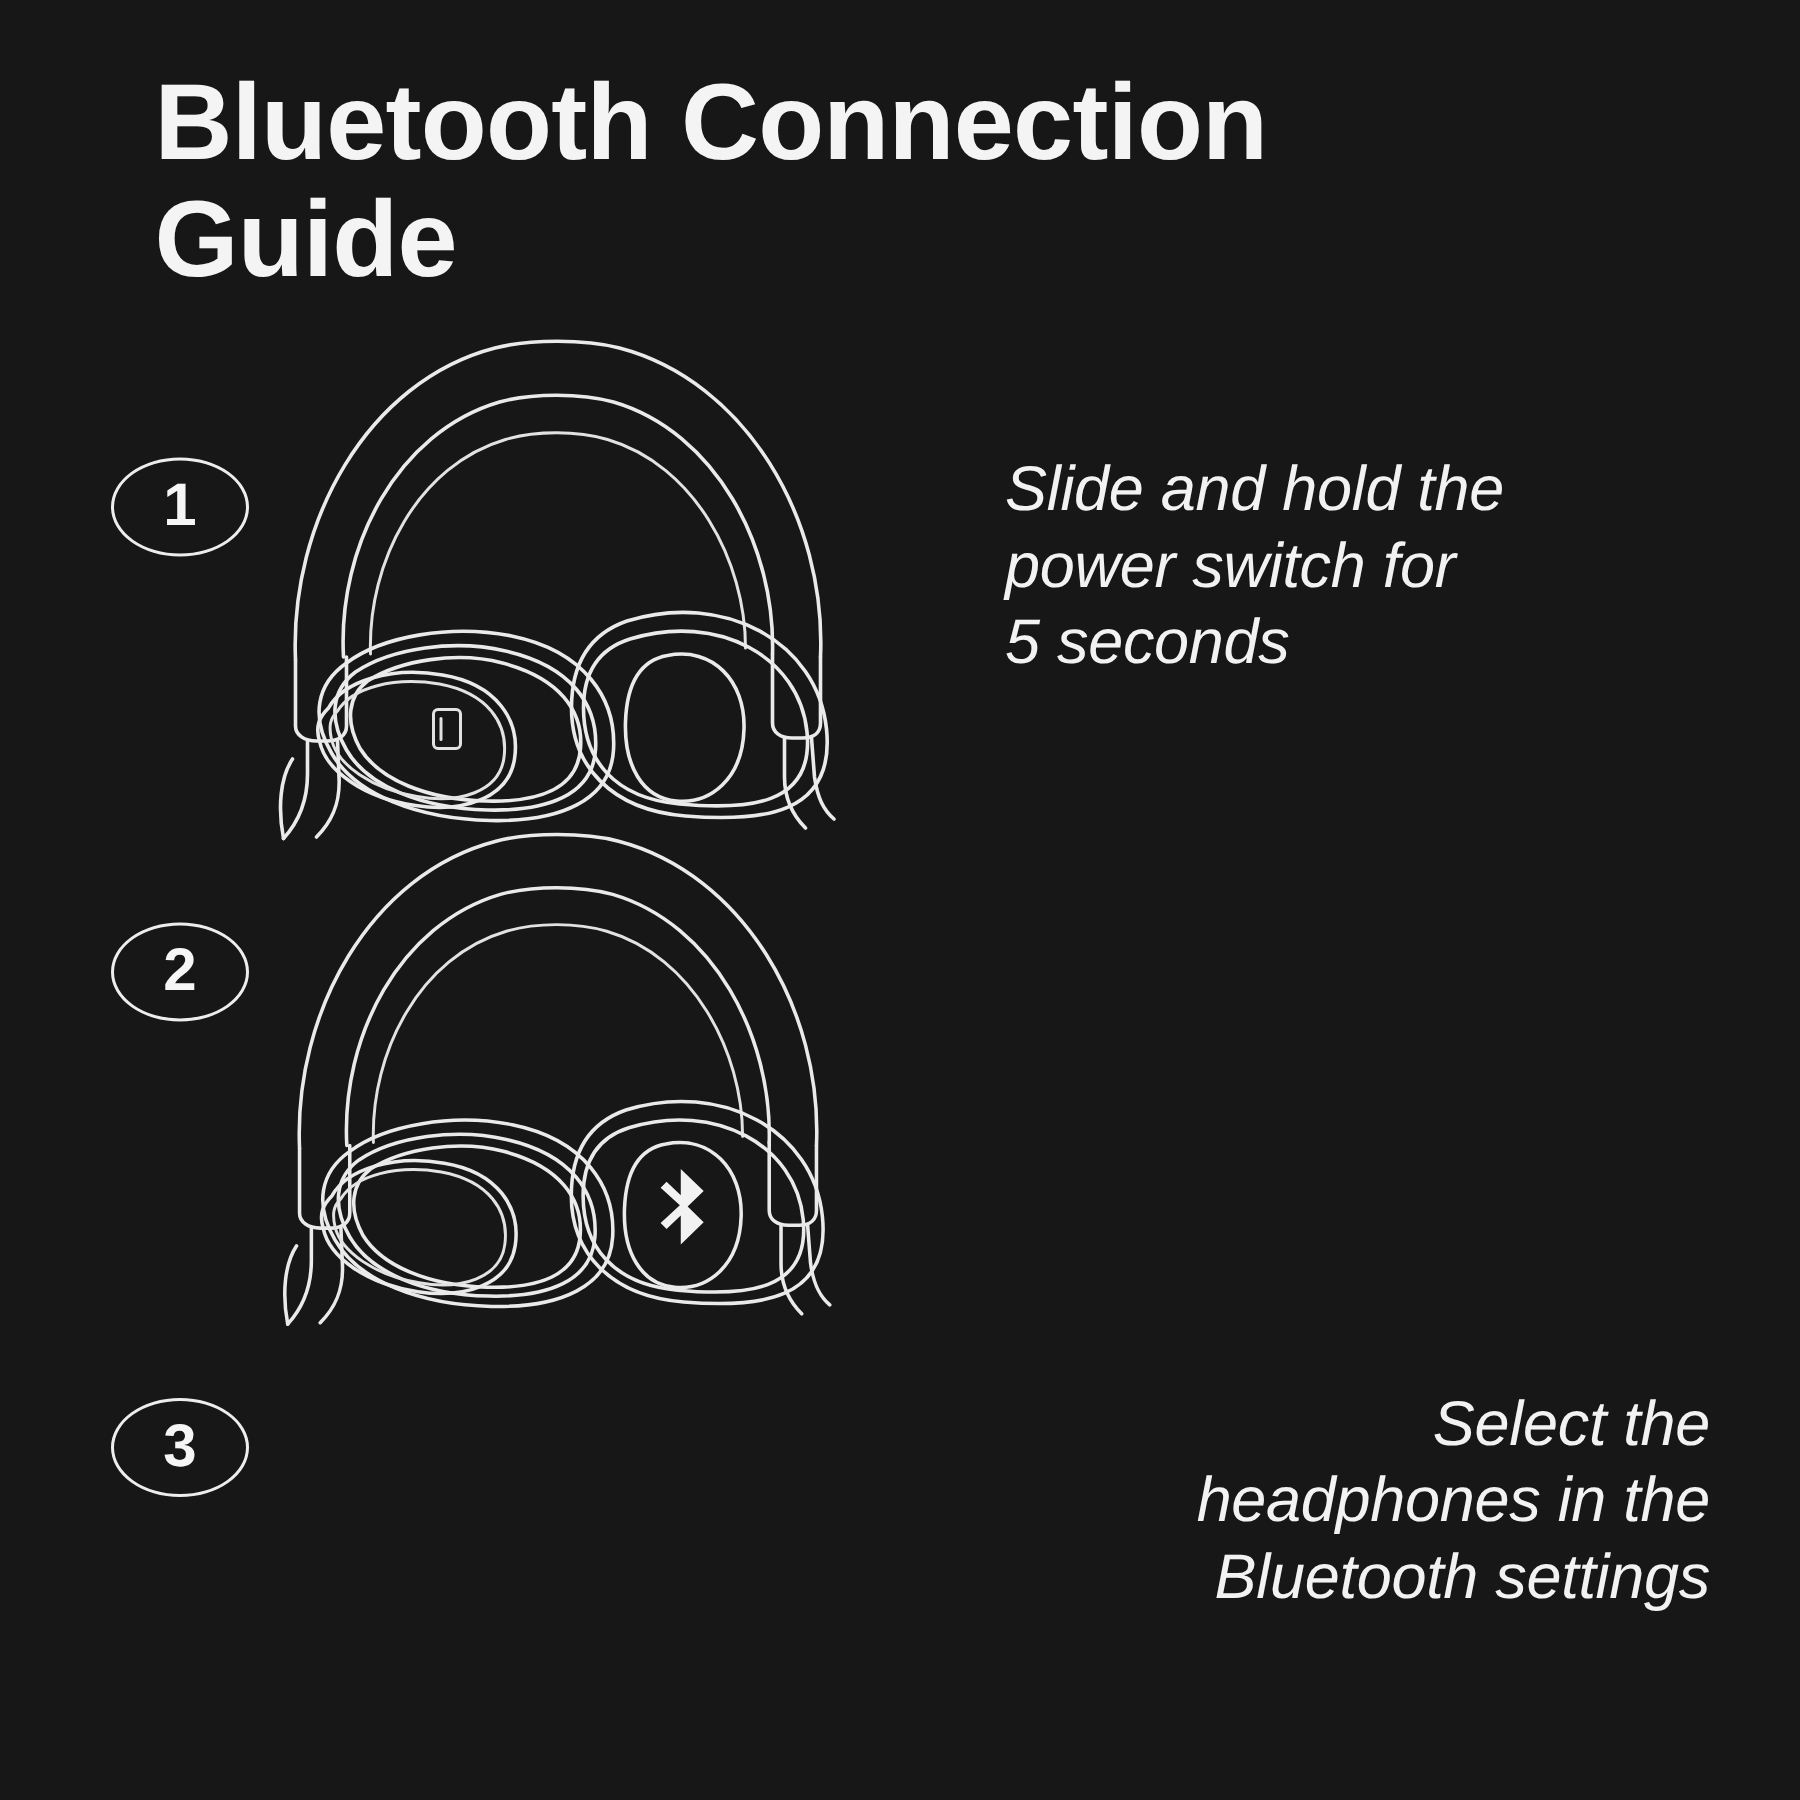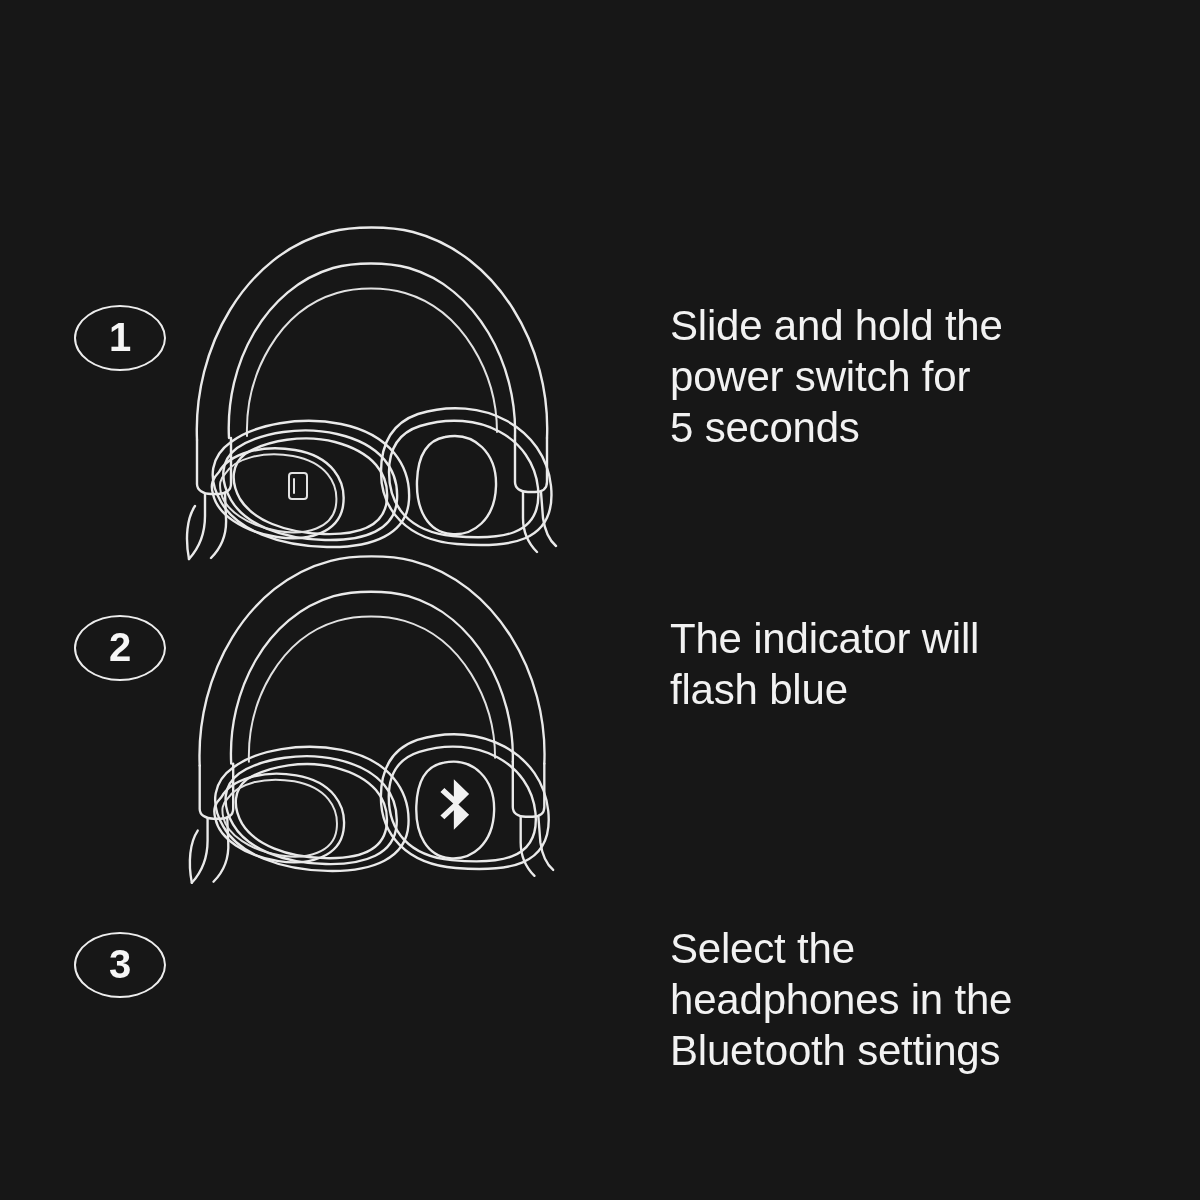--- a/index.html
+++ b/index.html
@@ -106,24 +106,25 @@
   .desc {
     position: absolute;
     left: 670px;
     width: 470px;
     color: #f2f2f2;
     font-size: 42px;
     font-weight: 400;
     line-height: 1.22;
     letter-spacing: -0.2px;
     white-space: pre-line;
+    font-style: italic;
   }
   #step-1 .desc { top: 100px; }
   #step-2 .desc { top: 68px;  }
-  #step-3 .desc { top: 48px;  }
+  #step-3 .desc { top: 48px; text-align: right;  }
 
   
   .phone-model-text {
     font-size: 46px;
     font-weight: 400;
     fill: #f2f2f2;
     font-family: "Liberation Sans", sans-serif;
     letter-spacing: 0.5px;
   }
   .phone-btn-text {
@@ -131,20 +132,22 @@
     font-weight: 400;
     fill: #ededed;
     font-family: "Liberation Sans", sans-serif;
   }
 </style>
 </head>
 <body>
 
 <div id="page">
 
+  <div id="title">Bluetooth Connection
+Guide</div>
 
   <div class="step" id="step-1">
 
     <div class="badge">
       <div class="ring"></div>
       <div class="num">1</div>
     </div>
 
     <div class="art">
       <svg viewBox="0 0 375 325" xmlns="http://www.w3.org/2000/svg">
@@ -232,22 +235,20 @@
         <path class="stroke" d="M46 224 C70 206 116 198 156 206 C205 216 226 248 224 282 C222 316 188 330 142 329 C94 328 52 312 36 284 C22 260 26 238 46 224 Z"></path>
         <path class="stroke" d="M52 230 C76 214 118 208 152 216 C196 226 214 252 212 282 C210 312 180 323 140 322 C96 321 60 306 46 282 C34 261 36 242 52 230 Z"></path>
         <path class="stroke" d="M60 236 C82 222 120 216 150 224 C188 234 204 256 202 281 C200 308 174 317 139 316 C100 315 68 302 55 281 C45 263 47 246 60 236 Z"></path>
         <path class="stroke" d="M34 254 C44 236 76 226 110 232 C146 238 162 262 158 288 C154 314 124 324 92 319 C58 314 32 296 28 276 C25 266 28 260 34 254 Z"></path>
         <path class="stroke-thin" d="M40 256 C50 240 78 233 108 238 C140 244 154 264 151 287 C148 310 121 318 93 313 C63 308 40 292 36 275 C34 266 35 261 40 256 Z"></path>
 
         <path class="stroke" d="M4 341 C0 320 2 300 10 288"></path>
       </svg>
     </div>
 
-    <div class="desc">The indicator will
-flash blue</div>
   </div>
 
   <div class="step" id="step-3">
 
     <div class="badge">
       <div class="ring"></div>
       <div class="num">3</div>
     </div>
 
 

